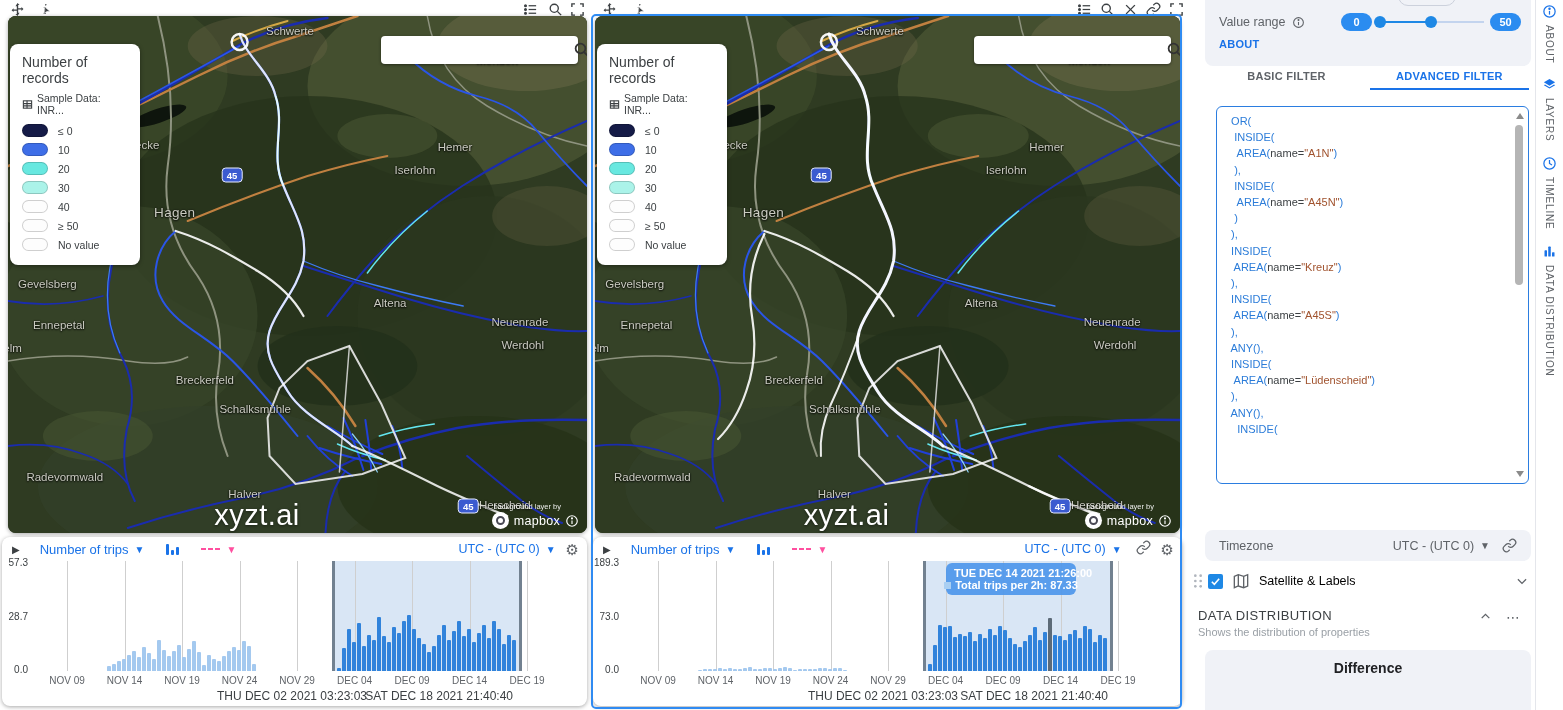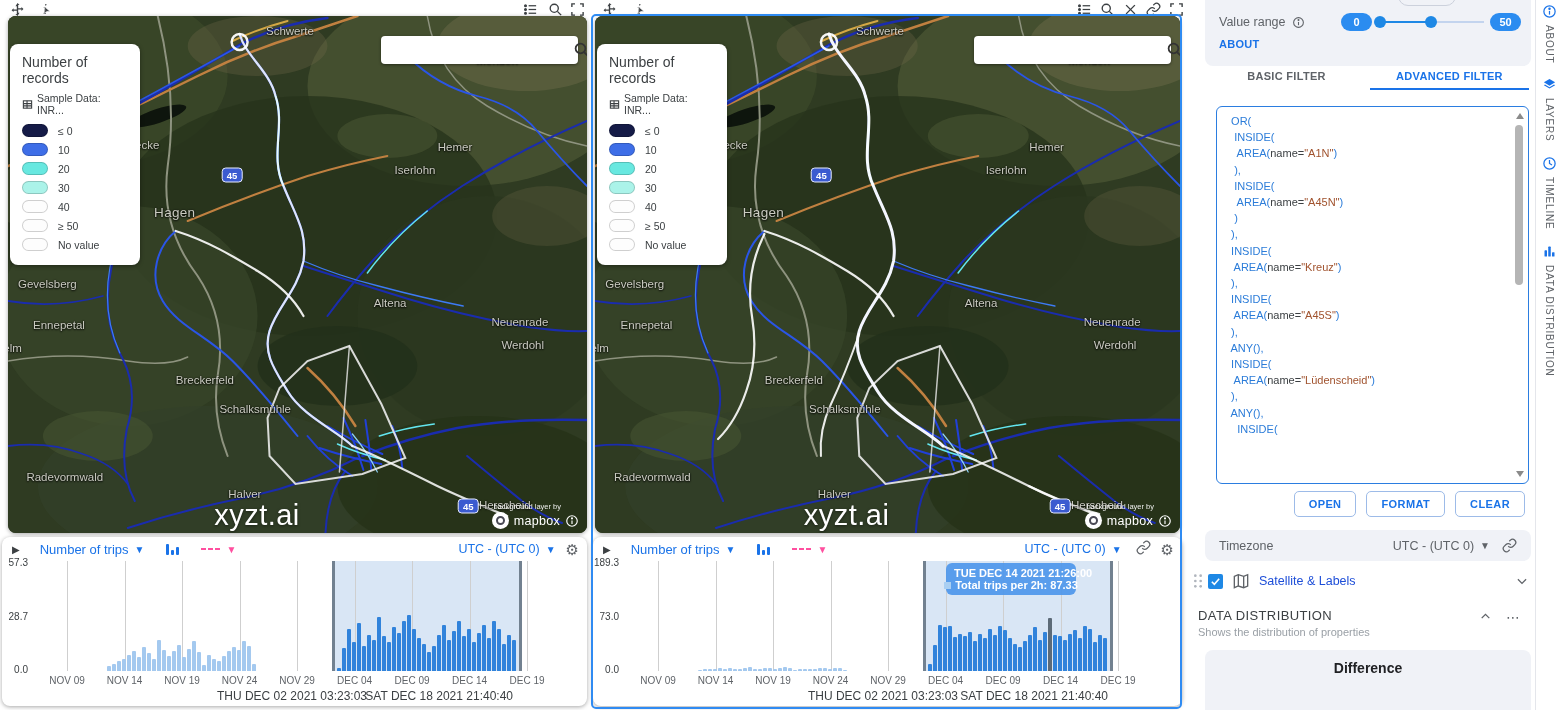--- a/index.html
+++ b/index.html
@@ -135,21 +135,21 @@
   .tz-label { font-size:12.5px; color:#5f6368; }
   .tz-value { margin-left:auto; font-size:12.5px; color:#5f6368; cursor:pointer; }
   .tz-card .caret { color:#5f6368; margin-left:6px; }
   .tz-card svg { width:15px; height:15px; margin-left:12px; cursor:pointer; }
 
   .layer-row { position:absolute; left:4px; right:6px; top:566px; height:30px; display:flex; align-items:center; }
   .drag-handle { width:12px; height:16px; margin-right:4px; cursor:grab; }
   .checkbox { width:15px; height:15px; background:#1e88e5; border-radius:2px; display:flex; align-items:center; justify-content:center; cursor:pointer; margin-right:10px; }
   .checkbox svg { width:11px; height:11px; }
   .layer-row > svg.mapic { width:16px; height:16px; margin-right:10px; }
-  .layer-label { font-size:12.5px; color:#1d4ed8; }
+  .layer-label { font-size:12.5px; color:#000000; }
   .layer-chevron { margin-left:auto; cursor:pointer; display:flex; }
   .layer-chevron svg { width:14px; height:14px; }
 
   .dd-header { position:absolute; left:10px; right:10px; top:608px; }
   .dd-title { font-size:13px; color:#3c4043; font-weight:500; letter-spacing:.4px; }
   .dd-sub { font-size:11px; color:#9aa0a6; margin-top:3px; }
   .dd-actions { position:absolute; right:4px; top:2px; display:flex; gap:14px; align-items:center; }
   .dd-actions svg { width:13px; height:13px; cursor:pointer; }
   .dd-dots { color:#5f6368; font-size:14px; letter-spacing:1px; cursor:pointer; line-height:8px; }
   .diff-card { top:650px; height:70px; border-radius:8px 8px 0 0; padding-top:10px; }
@@ -878,25 +878,20 @@
           <div class="code-line"><span>  ANY(),</span></div>
           <div class="code-line"><span>    INSIDE(</span></div>
         </div>
       <div class="code-scroll">
         <i class="scroll-up"></i>
         <i class="scroll-thumb"></i>
         <i class="scroll-dn"></i>
       </div>
     </div>
 
-    <div class="btn-row">
-      <button class="rp-btn">OPEN</button>
-      <button class="rp-btn">FORMAT</button>
-      <button class="rp-btn">CLEAR</button>
-    </div>
 
     <div class="rp-card tz-card">
       <span class="tz-label">Timezone</span>
       <span class="tz-value">UTC - (UTC 0)</span>
       <span class="caret caret--gray">▼</span>
       <svg viewBox="0 0 24 24" fill="none" stroke="#5f6368" stroke-width="2">
           <path d="M10 13a5 5 0 0 0 7.54.54l3-3a5 5 0 0 0-7.07-7.07l-1.72 1.71"></path>
           <path d="M14 11a5 5 0 0 0-7.54-.54l-3 3a5 5 0 0 0 7.07 7.07l1.71-1.71"></path>
         </svg>
     </div>

